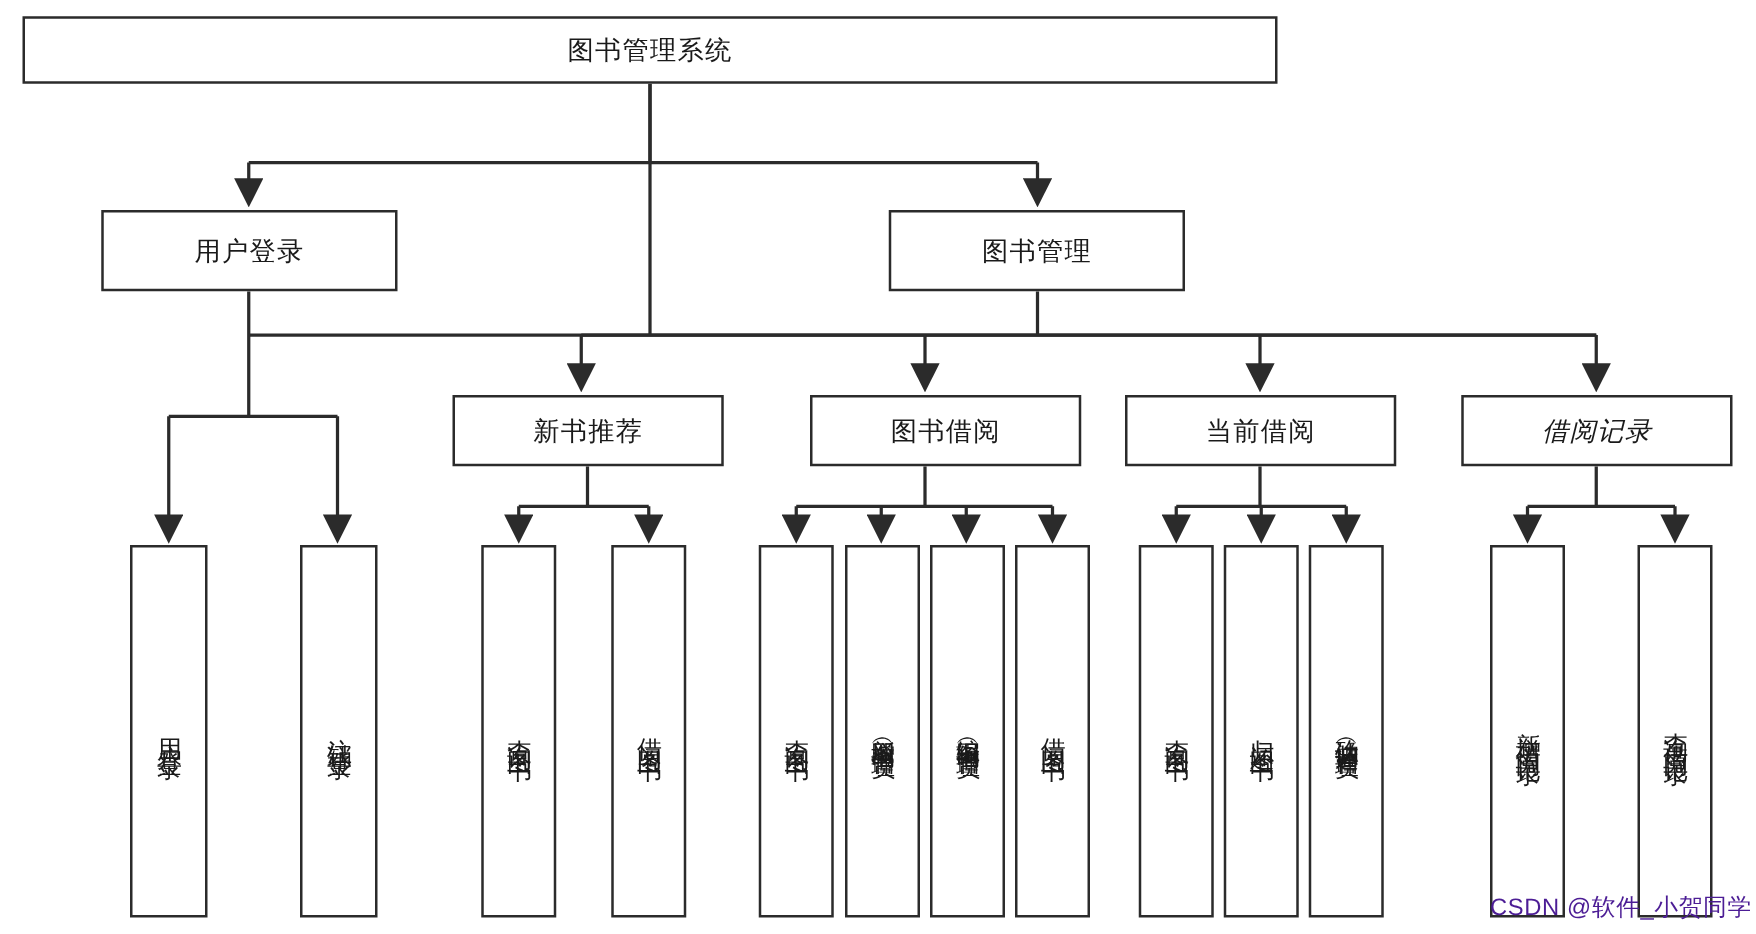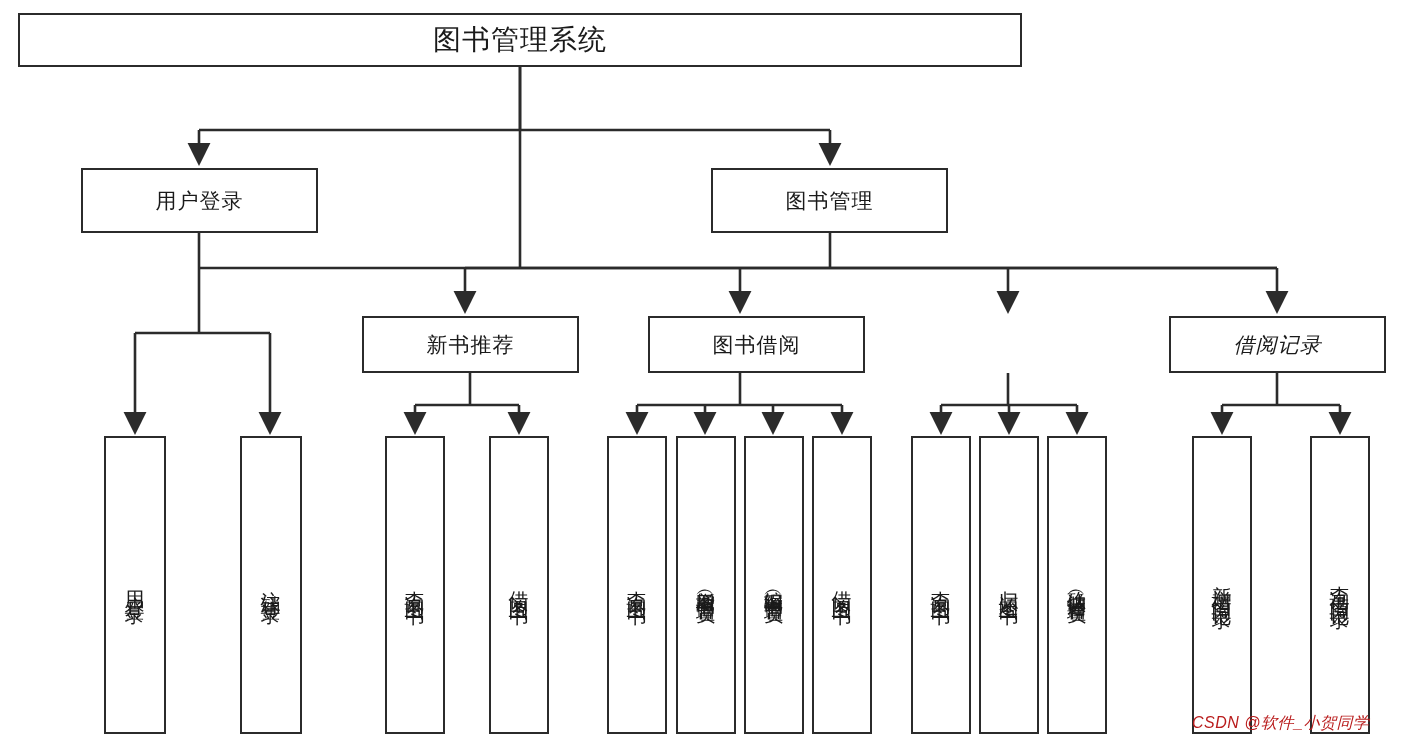--- a/index.html
+++ b/index.html
@@ -37,45 +37,44 @@
     align-items: center;
     justify-content: center;
     color: #1a1a1a;
   }
   .node-h {
     font-size: 21px;
     letter-spacing: 1px;
     white-space: nowrap;
   }
   .node-root {
-    font-size: 28px;
+    font-size: 21px;
     letter-spacing: 1px;
   }
   .node-v {
     writing-mode: vertical-rl;
     text-orientation: upright;
     font-size: 20px;
     line-height: 1.0;
     letter-spacing: 5px;
     align-items: center;
     justify-content: center;
     padding: 4px 0;
     text-align: center;
   }
   .node-v.tight {
     letter-spacing: 2px;
     font-size: 19px;
   }
   .watermark {
     position: absolute;
-    font-size: 16px;
-    color: #b91c1c;
+    font-size: 19px;
+    color: #4c1d95;
     white-space: nowrap;
     letter-spacing: 0.5px;
-    font-style: italic;
   }
 </style>
 </head>
 <body>
 
 <div id="diagram-root">
 
   <svg id="connectors" viewBox="0 0 1405 747" xmlns="http://www.w3.org/2000/svg">
     <defs>
       <marker id="arrow" viewBox="0 0 12 12" refX="10" refY="6" markerWidth="9" markerHeight="9" orient="auto-start-reverse">
@@ -156,20 +155,23 @@
   <div class="node node-h" style="left:362px; top:316px; width:217px; height:57px;">
     <span>新书推荐</span>
   </div>
 
   <div class="node node-h" style="left:711px; top:168px; width:237px; height:65px;">
     <span>图书管理</span>
   </div>
   <div class="node node-h" style="left:632px; top:316px; width:217px; height:57px;margin-left:16px;">
     <span>图书借阅</span>
   </div>
+  <div class="node node-h" style="left:900px; top:316px; width:217px; height:57px;">
+    <span>当前借阅</span>
+  </div>
   <div class="node node-h" style="left:1169px; top:316px; width:217px; height:57px;font-style:italic;">
     <span>借阅记录</span>
   </div>
 
   <div class="node node-v" style="left:104px; top:436px; width:62px; height:298px;">
     <span>用户登录</span>
   </div>
   <div class="node node-v" style="left:240px; top:436px; width:62px; height:298px;">
     <span>注销登录</span>
   </div>

